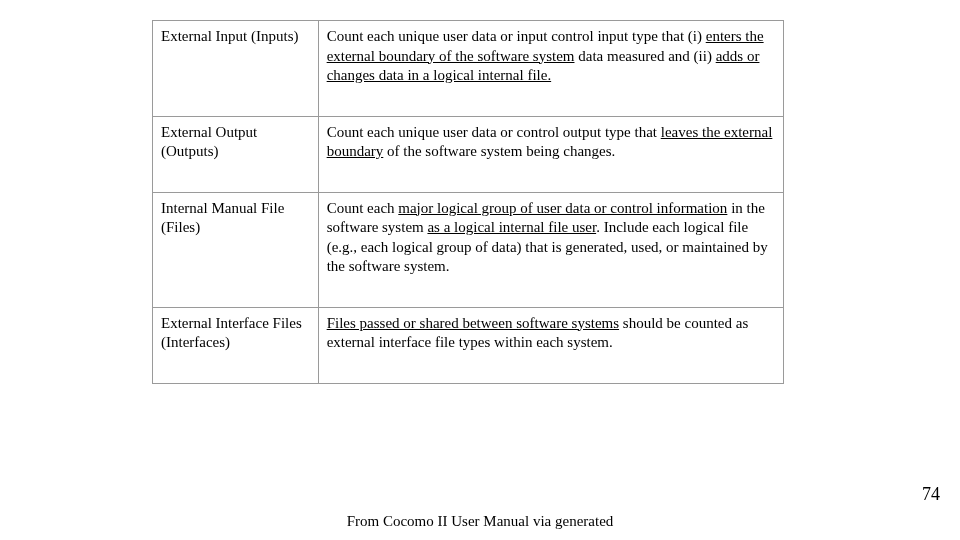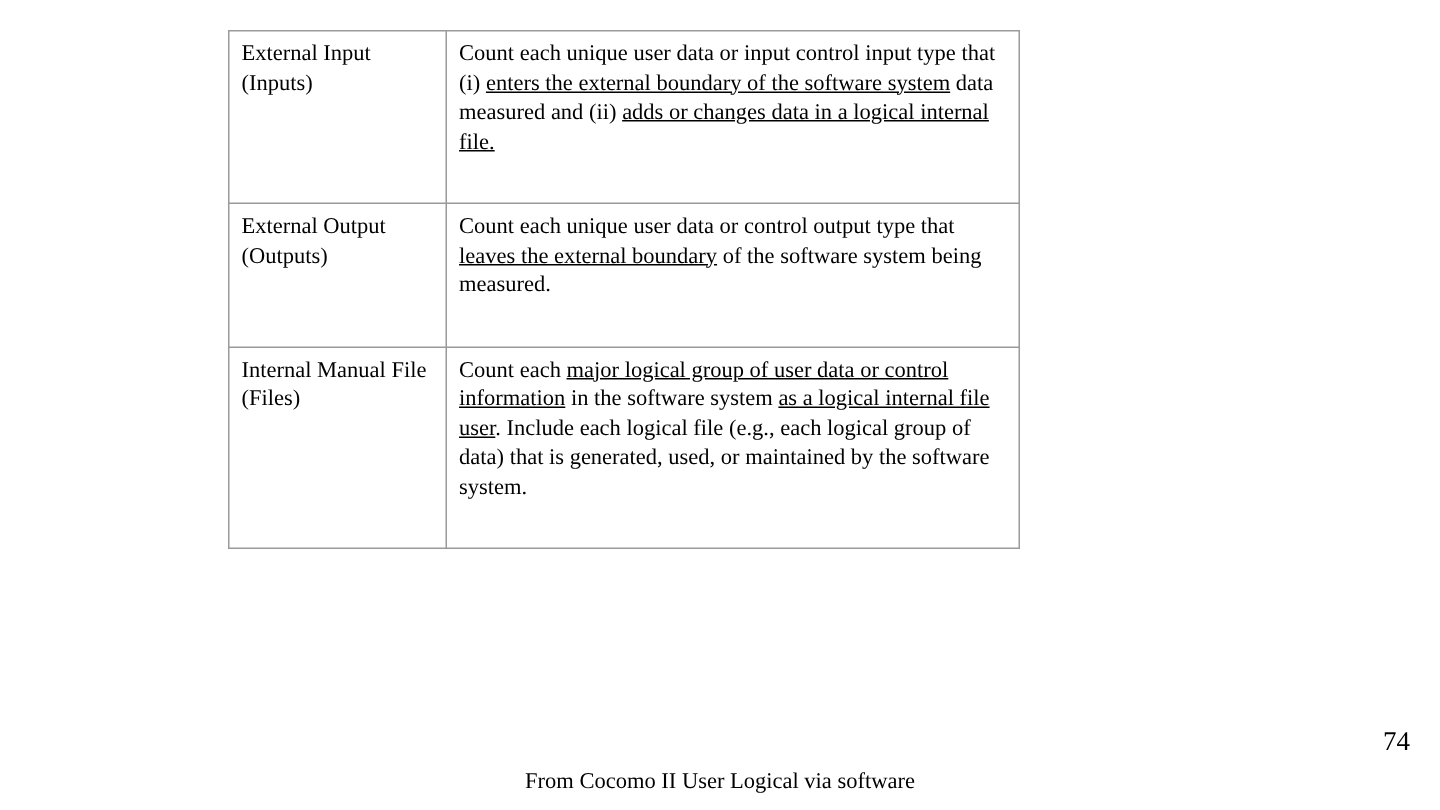--- a/index.html
+++ b/index.html
@@ -16,21 +16,21 @@
   .page {
     width: 960px;
     height: 540px;
     position: relative;
     box-sizing: border-box;
   }
   .tbl {
     position: absolute;
     top: 20px;
     left: 152px;
-    width: 528px;
+    width: 632px;
     border-collapse: collapse;
     border: 1px solid #9a9a9a;
     background: #fff;
   }
   .tbl td {
     border: 1px solid #9a9a9a;
     vertical-align: top;
     padding: 6px 8px 30px 8px;
     line-height: 1.3;
   }
@@ -65,28 +65,34 @@
     <tbody>
       <tr>
         <td>External Input (Inputs)</td>
         <td>
           <span>Count each unique user data or input control input type that (i) </span><span class="u">enters the external boundary of the software system</span><span> data measured and (ii) </span><span class="u">adds or changes data in a logical internal file.</span><span></span>
         </td>
       </tr>
       <tr>
         <td>External Output (Outputs)</td>
         <td>
-          <span>Count each unique user data or control output type that </span><span class="u">leaves the external boundary</span><span> of the software system being measured.</span><span class="u"></span><span></span>
+          <span>Count each unique user data or control output type that </span><span class="u">leaves the external boundary</span><span> of the software system being changes.</span><span class="u"></span><span></span>
         </td>
       </tr>
       <tr>
         <td>Internal Manual File (Files)</td>
         <td>
           <span>Count each </span><span class="u">major logical group of user data or control information</span><span> in the software system </span><span class="u">as a logical internal file user</span><span>. Include each logical file (e.g., each logical group of data) that is generated, used, or maintained by the software system.</span>
         </td>
       </tr>
+      <tr>
+        <td>External Interface Files (Interfaces)</td>
+        <td>
+          <span></span><span class="u">Files passed or shared between software systems</span><span> should be counted as external interface file types within each system.</span><span class="u"></span><span></span>
+        </td>
+      </tr>
     </tbody>
   </table>
 
-  <div class="footer-caption">From Cocomo II User Logical via software</div>
+  <div class="footer-caption">From Cocomo II User Manual via generated</div>
   <div class="page-number">74</div>
 
 </div>
 
 </body></html>

